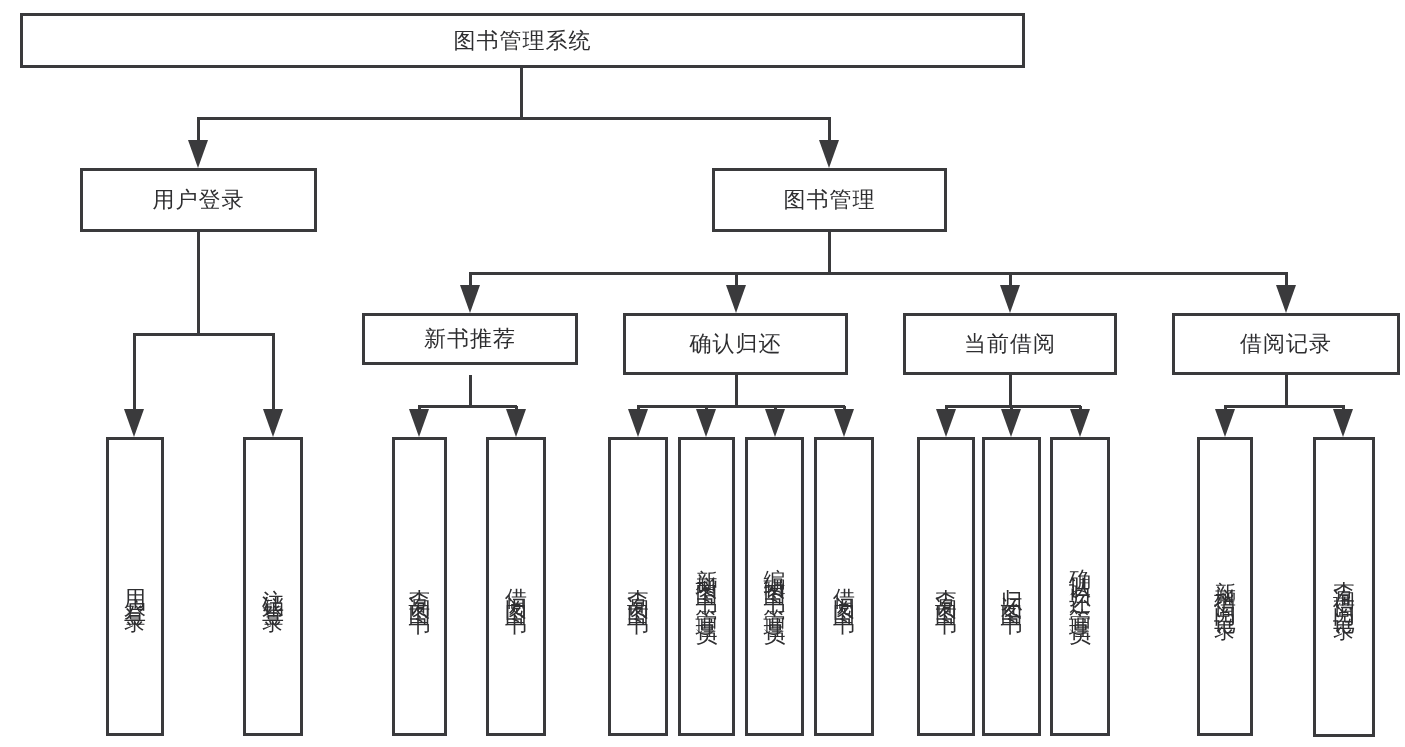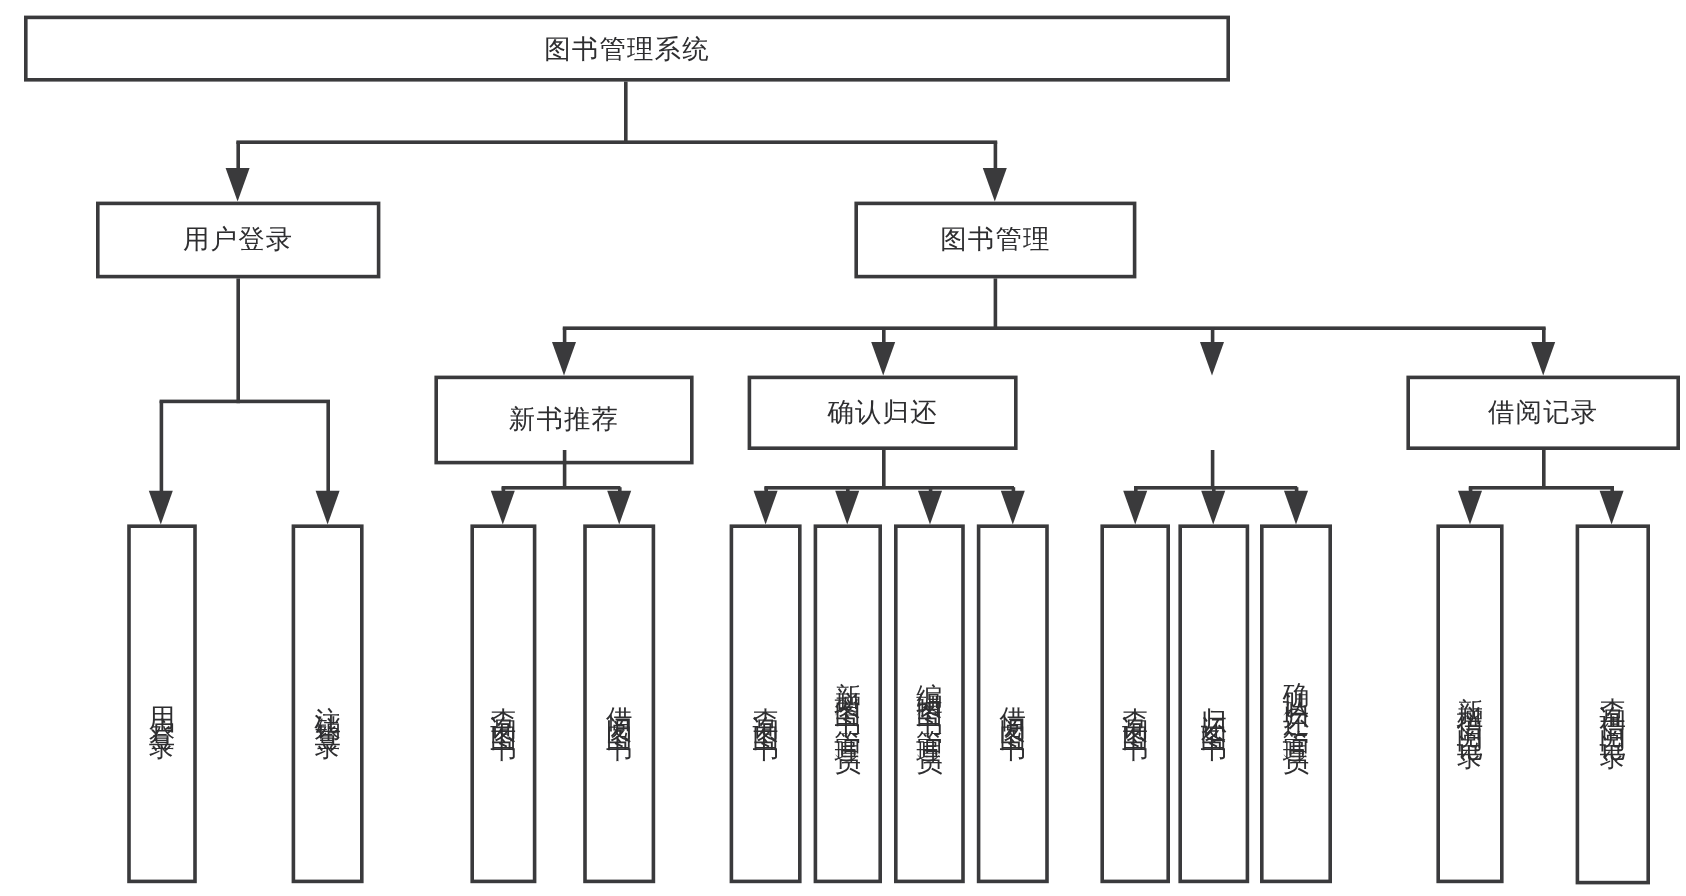--- a/index.html
+++ b/index.html
@@ -66,25 +66,28 @@
     <span>图书管理系统</span>
   </div>
 
   <div class="box box-h" style="left:80px;top:168px;width:237px;height:64px">
     <span>用户登录</span>
   </div>
   <div class="box box-h" style="left:712px;top:168px;width:235px;height:64px">
     <span>图书管理</span>
   </div>
 
-  <div class="box box-h" style="left:362px;top:313px;width:216px;height:74px">
+  <div class="box box-h" style="left:362px;top:313px;width:216px;height:52px">
     <span>新书推荐</span>
   </div>
   <div class="box box-h" style="left:623px;top:313px;width:225px;height:62px">
     <span>确认归还</span>
+  </div>
+  <div class="box box-h" style="left:903px;top:313px;width:214px;height:62px">
+    <span>当前借阅</span>
   </div>
   <div class="box box-h" style="left:1172px;top:313px;width:228px;height:62px">
     <span>借阅记录</span>
   </div>
 
   <div class="box box-v" style="left:106px;top:437px;width:58px;height:299px">
     <span>用户登录</span>
   </div>
   <div class="box box-v" style="left:243px;top:437px;width:60px;height:299px">
     <span>注销登录</span>

